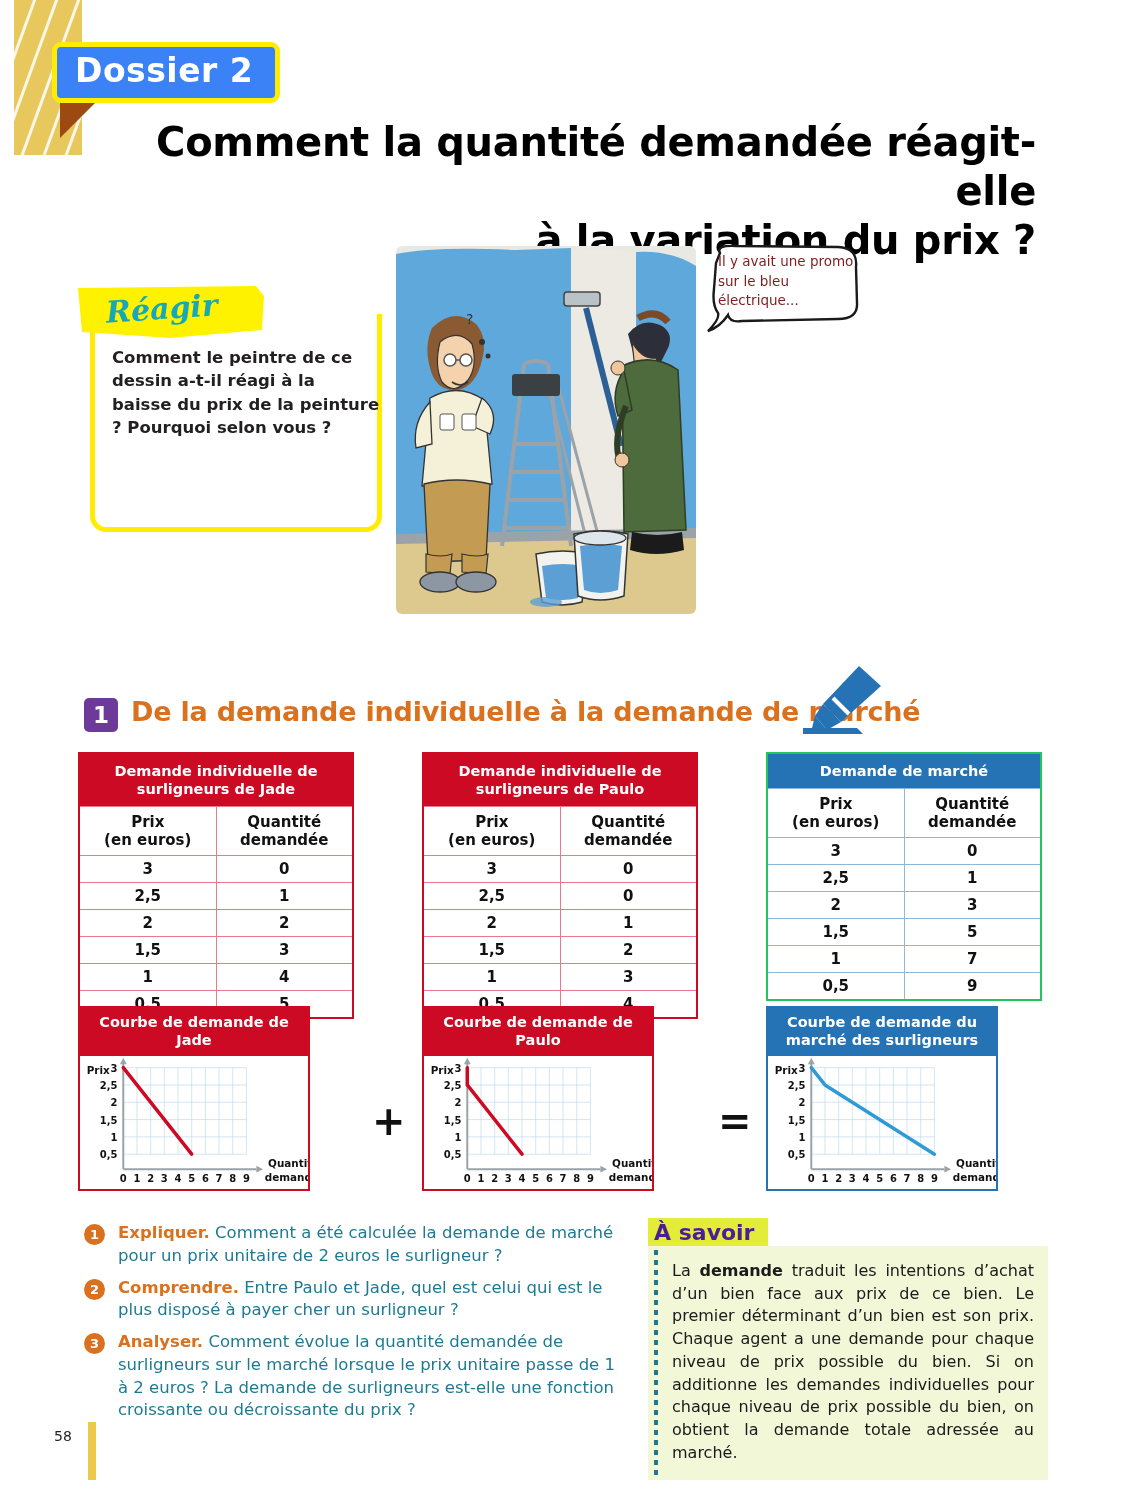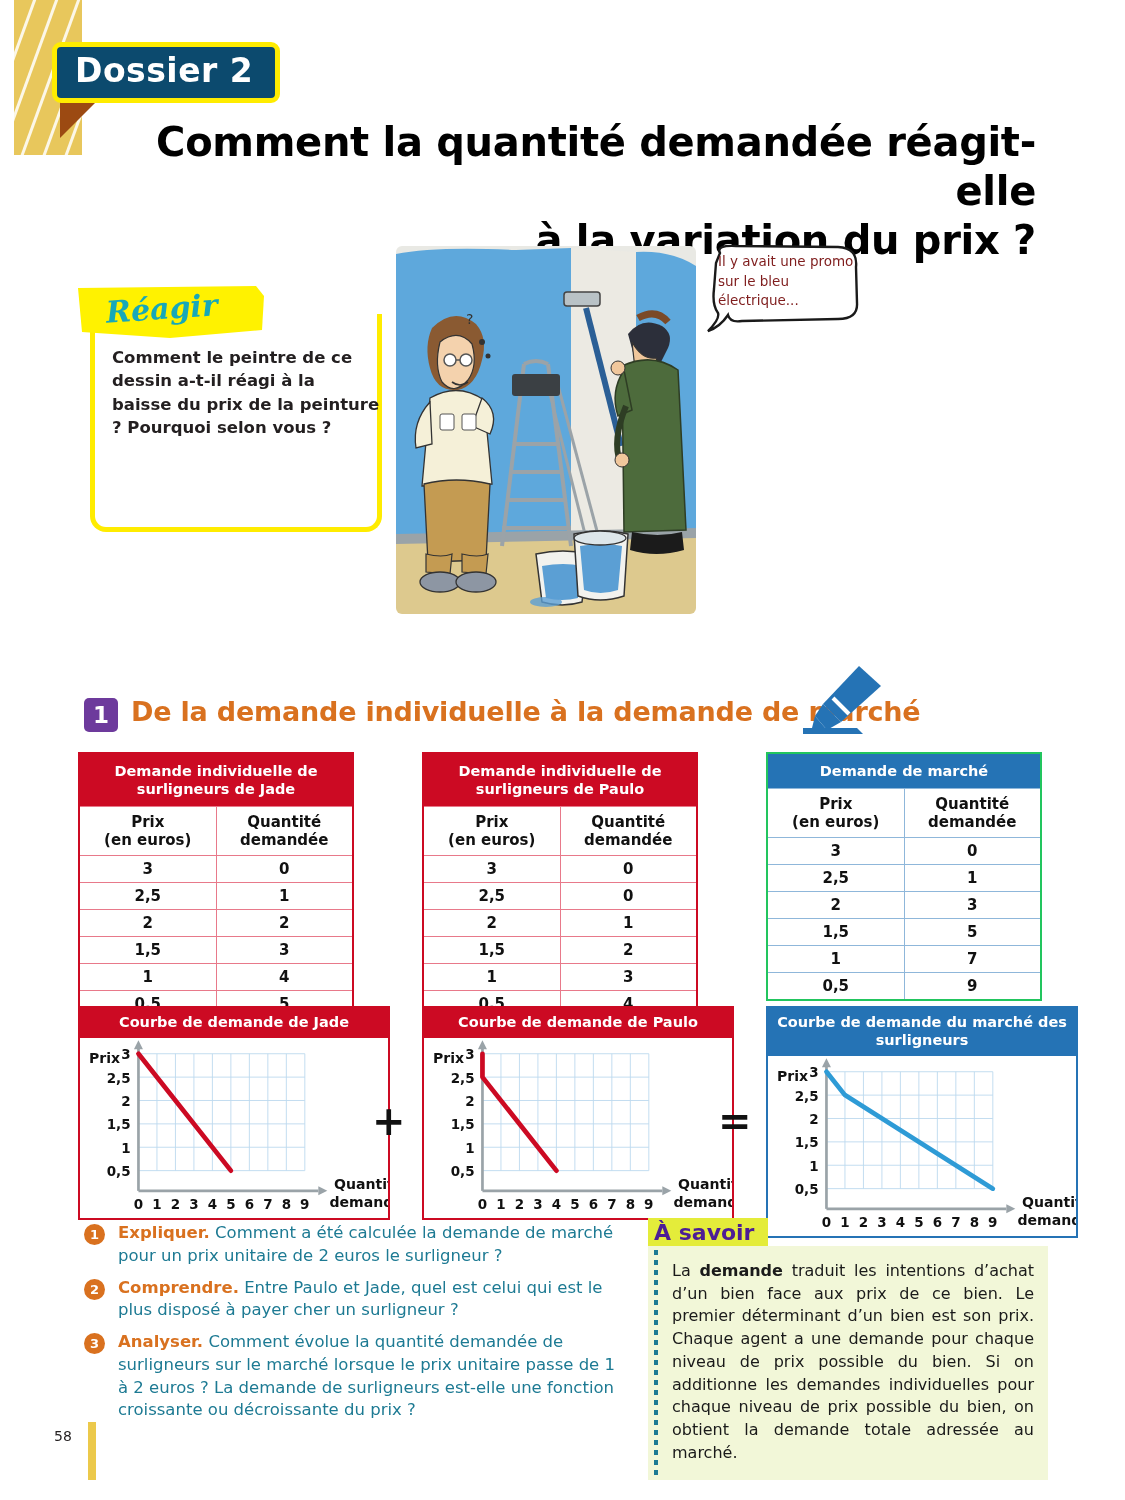--- a/index.html
+++ b/index.html
@@ -22,21 +22,21 @@
   }
   .fold-tri{
     position:absolute;left:60px;top:96px;width:0;height:0;
     border-top:42px solid #9c4a12;
     border-right:42px solid transparent;
   }
 
   
   .dossier-badge{
     position:absolute;left:52px;top:42px;
-    background:#0c4a6e;border:5px solid #ffec00;border-radius:9px;
+    background:#3b82f6;border:5px solid #ffec00;border-radius:9px;
     padding:4px 22px 8px 18px;
     color:#ffffff;font-weight:bold;font-size:33px;letter-spacing:.5px;
     font-family:"DejaVu Sans", sans-serif;
   }
 
   
   .main-title{
     position:absolute;left:116px;top:118px;width:920px;
     color:#000000;font-weight:bold;font-size:40px;line-height:1.22;
     font-family:"DejaVu Sans", sans-serif;letter-spacing:-.3px;text-align:right;
@@ -109,21 +109,21 @@
     font-family:"DejaVu Sans", sans-serif;color:#111;
   }
   .red td,.red th.sub{border:1px solid #e8798a;}
   .blue td,.blue th.sub{border:1px solid #8fb7da;}
   .tbl th.sub{font-weight:bold;line-height:1.2;padding:6px 2px;}
   .tbl td{font-weight:bold;}
   .tbl .outer{border:2px solid #cc0a23;}
   .blue .outer{border:2px solid #22c55e;}
 
   
-  .chart-card{position:absolute;width:312px;box-sizing:border-box;}
+  .chart-card{position:absolute;width:232px;box-sizing:border-box;}
   .c1{left:78px;top:1006px;}
   .c2{left:422px;top:1006px;}
   .c3{left:766px;top:1006px;}
   .chart-card .chead{
     color:#fff;font-weight:bold;font-size:14.5px;text-align:center;
     padding:7px 6px;line-height:1.25;font-family:"DejaVu Sans", sans-serif;
   }
   .red-card .chead{background:#cc0a23;}
   .blue-card .chead{background:#2573b5;}
   .red-card .cbody{border:2px solid #cc0a23;border-top:none;background:#fff;}

